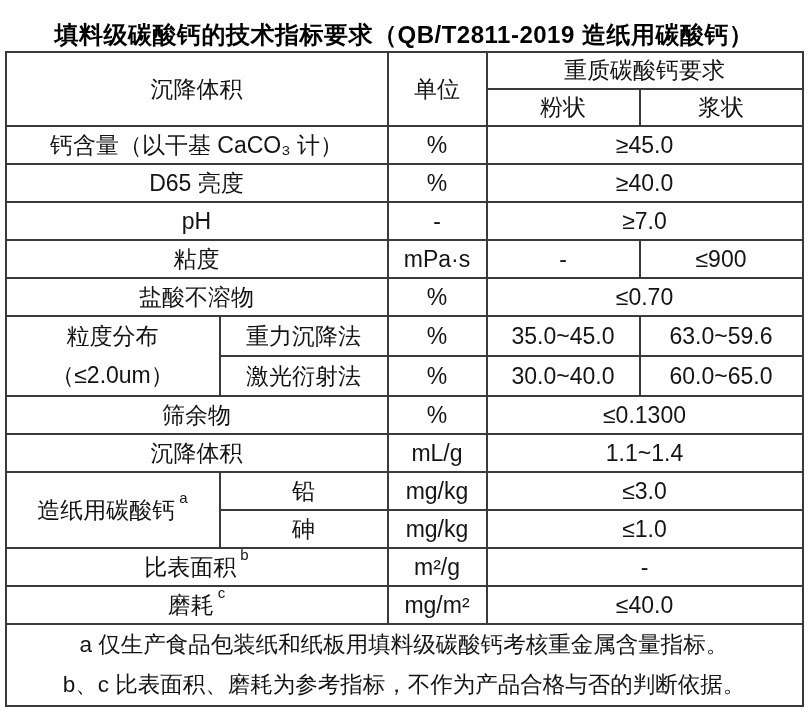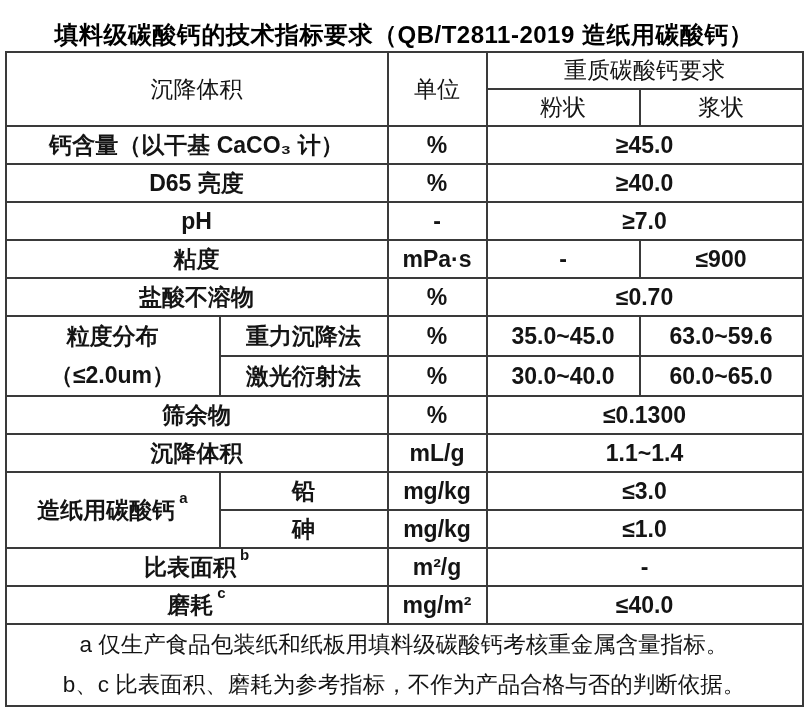--- a/index.html
+++ b/index.html
@@ -34,21 +34,21 @@
   table.spec td {
     border: 2px solid #3a3a3a;
     text-align: center;
     vertical-align: middle;
     font-size: 23px;
     color: #141414;
     padding: 0 3px;
     overflow: hidden;
   }
   tr.hrow td { height: 35px; }
-  tr.drow td { height: 36px; font-weight: bold; }
+  tr.drow td { height: 36px; }
   .two-line .line {
     display: block;
     line-height: 39px;
     text-align: center;
   }
   sup.mk {
     font-size: 15px;
     line-height: 0;
     position: relative;
     top: -6px;

